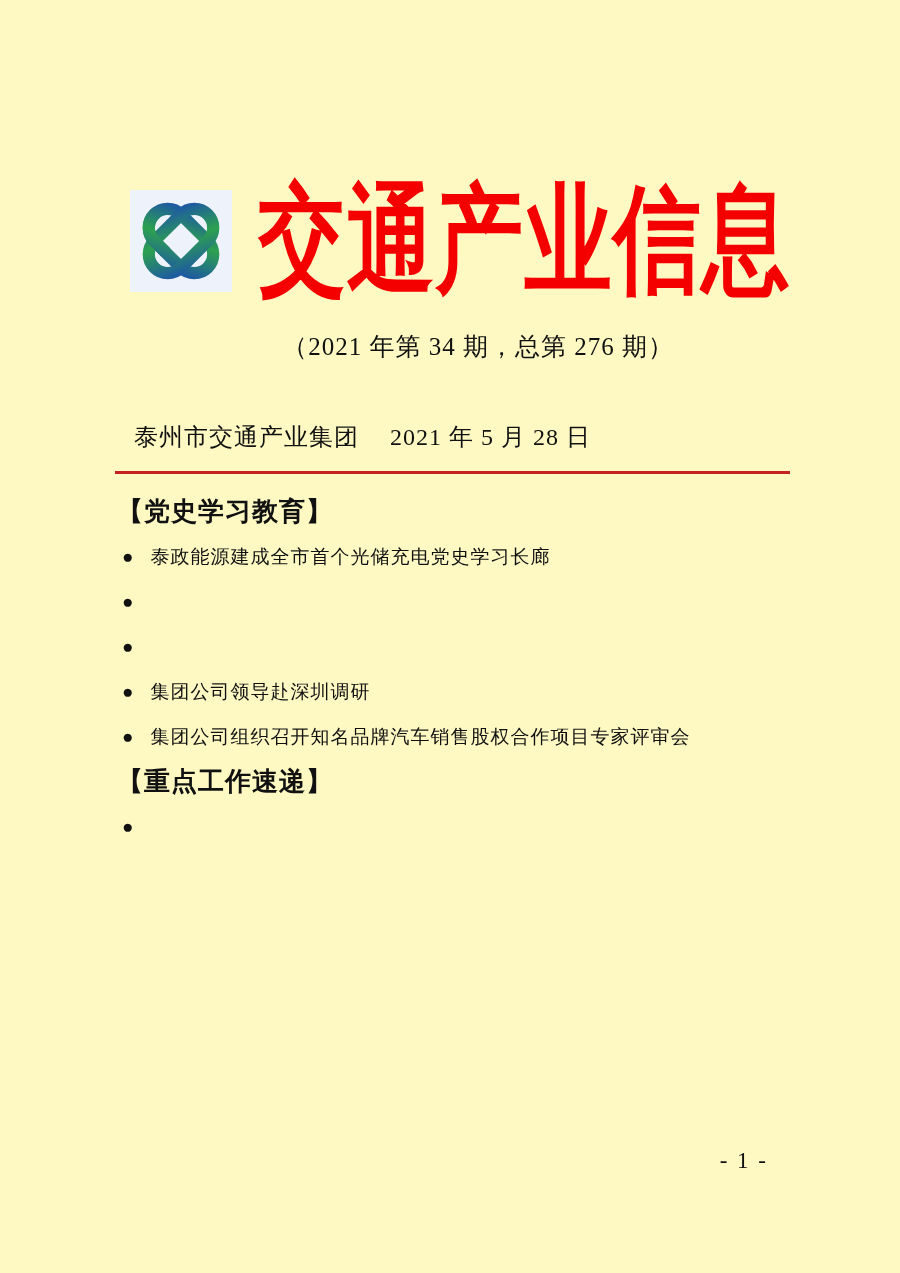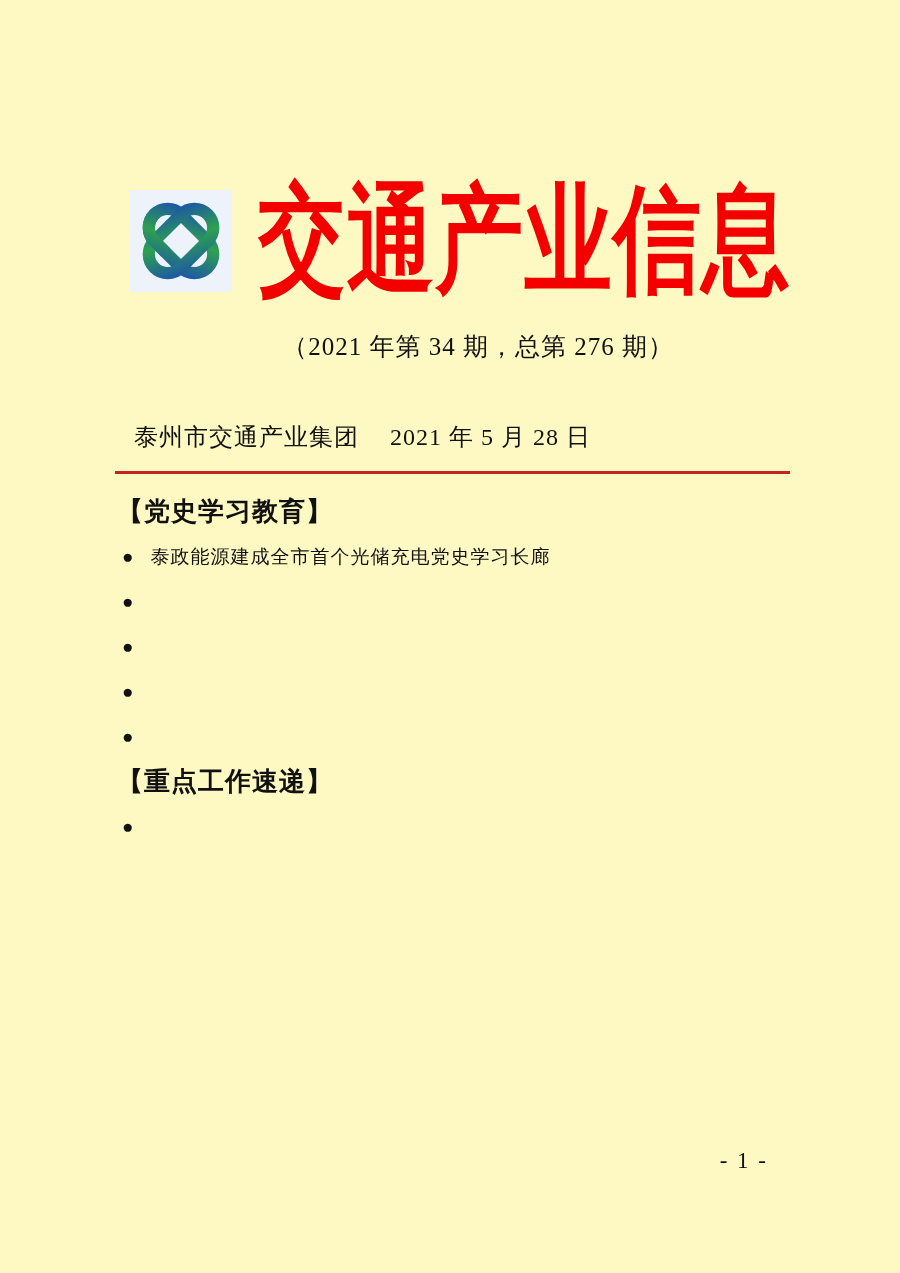--- a/index.html
+++ b/index.html
@@ -172,23 +172,25 @@
     </div>
 
     <div class="toc-row">
       <span class="bullet">●</span>
     </div>
     <div class="toc-row">
       <span class="bullet">●</span>
     </div>
     <div class="toc-row">
       <span class="bullet">●</span>
-    </div>
-    <div class="toc-row">
-      <span class="bullet">●</span>
+      <span class="toc-item">集团公司领导赴深圳调研</span>
+    </div>
+    <div class="toc-row">
+      <span class="bullet">●</span>
+      <span class="toc-item">集团公司组织召开知名品牌汽车销售股权合作项目专家评审会</span>
     </div>
 
     <div class="toc-row">
       <span class="toc-header">【重点工作速递】</span>
     </div>
     <div class="toc-row">
       <span class="bullet">●</span>
     </div>
 
   </div>

